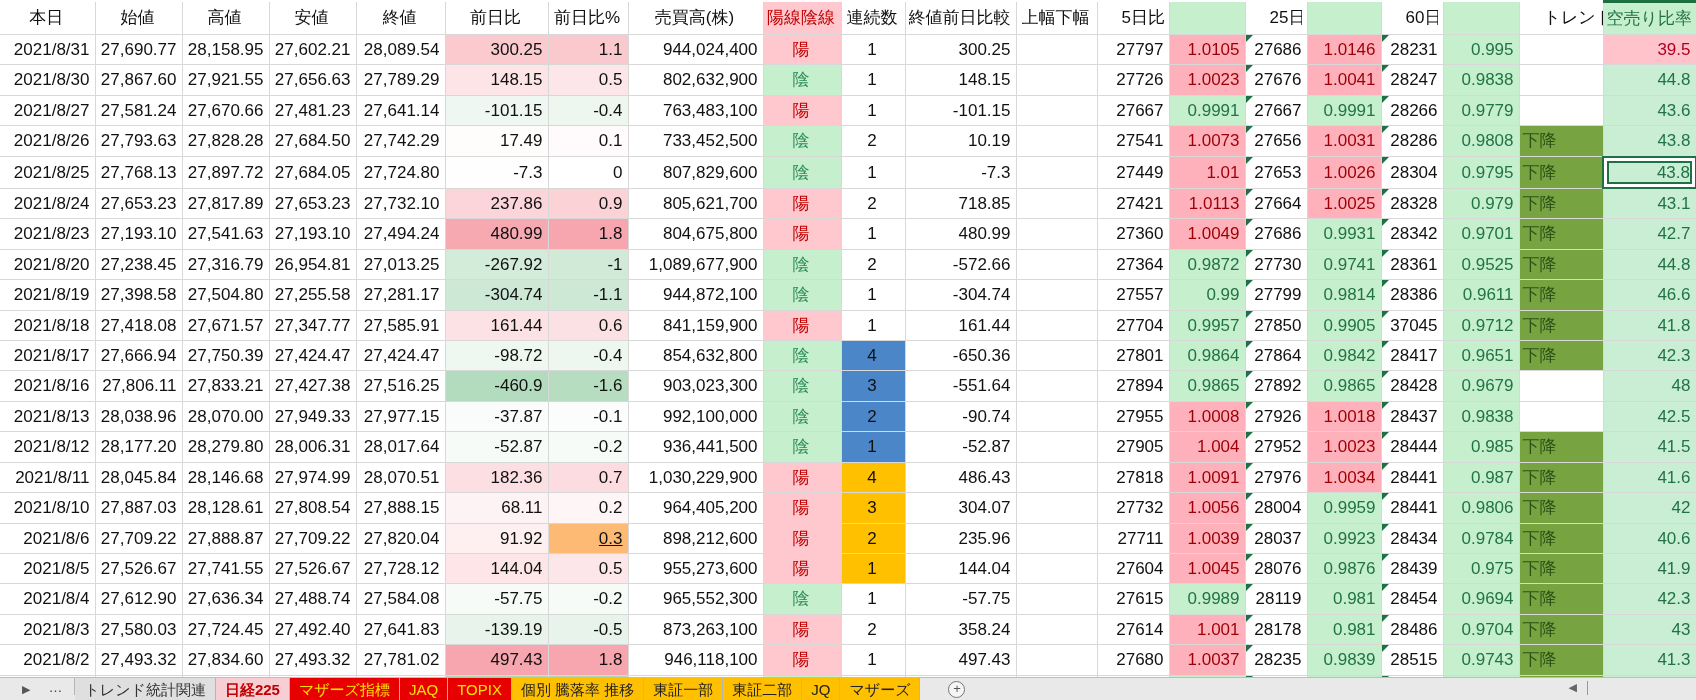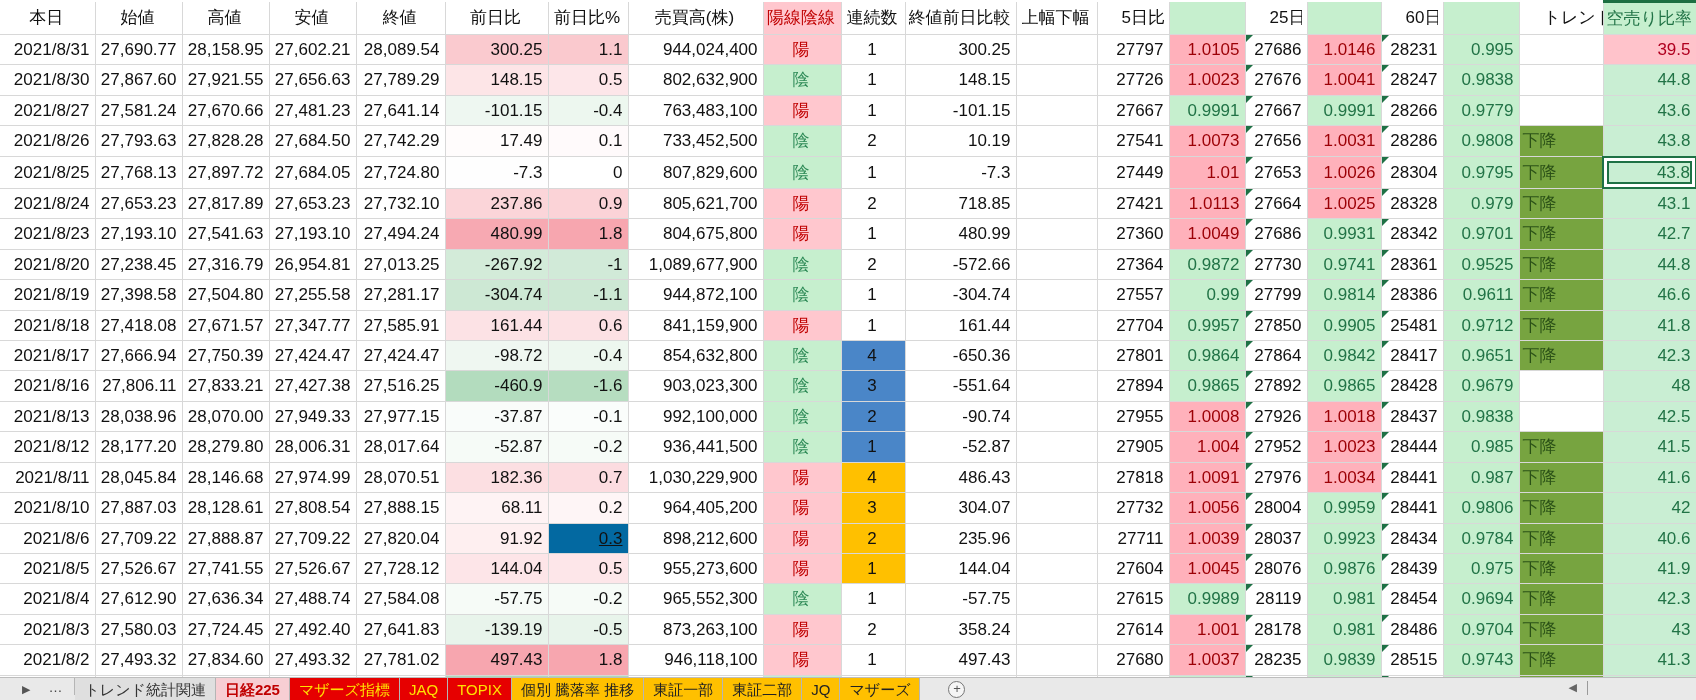--- a/index.html
+++ b/index.html
@@ -307,21 +307,21 @@
             <td class="num" style="background: rgb(252, 225, 228);">0.6</td>
             <td class="num">841,159,900</td>
             <td class="center yang">陽</td>
             <td class="center">1</td>
             <td class="num">161.44</td>
             <td></td>
             <td class="num">27704</td>
             <td class="num lo">0.9957</td>
             <td class="num tri">27850</td>
             <td class="num lo">0.9905</td>
-            <td class="num tri">25481</td>
+            <td class="num tri">37045</td>
             <td class="num lo">0.9712</td>
             <td class="down">下降</td>
             <td class="num short-g">41.8</td>
           </tr>
           <tr>
             <td class="num">2021/8/17</td>
             <td class="num">27,666.94</td>
             <td class="num">27,750.39</td>
             <td class="num">27,424.47</td>
             <td class="num">27,424.47</td>
@@ -451,21 +451,21 @@
             <td class="down">下降</td>
             <td class="num short-g">42</td>
           </tr>
           <tr>
             <td class="num">2021/8/6</td>
             <td class="num">27,709.22</td>
             <td class="num">27,888.87</td>
             <td class="num">27,709.22</td>
             <td class="num">27,820.04</td>
             <td class="num" style="background: rgb(254, 239, 240);">91.92</td>
-            <td class="num" style="background: #0369a1; text-decoration: underline;">0.3</td>
+            <td class="num" style="background: #fdba74; text-decoration: underline;">0.3</td>
             <td class="num">898,212,600</td>
             <td class="center yang">陽</td>
             <td class="center" style="background: rgb(255, 192, 0);">2</td>
             <td class="num">235.96</td>
             <td></td>
             <td class="num">27711</td>
             <td class="num hi">1.0039</td>
             <td class="num tri">28037</td>
             <td class="num lo">0.9923</td>
             <td class="num tri">28434</td>

